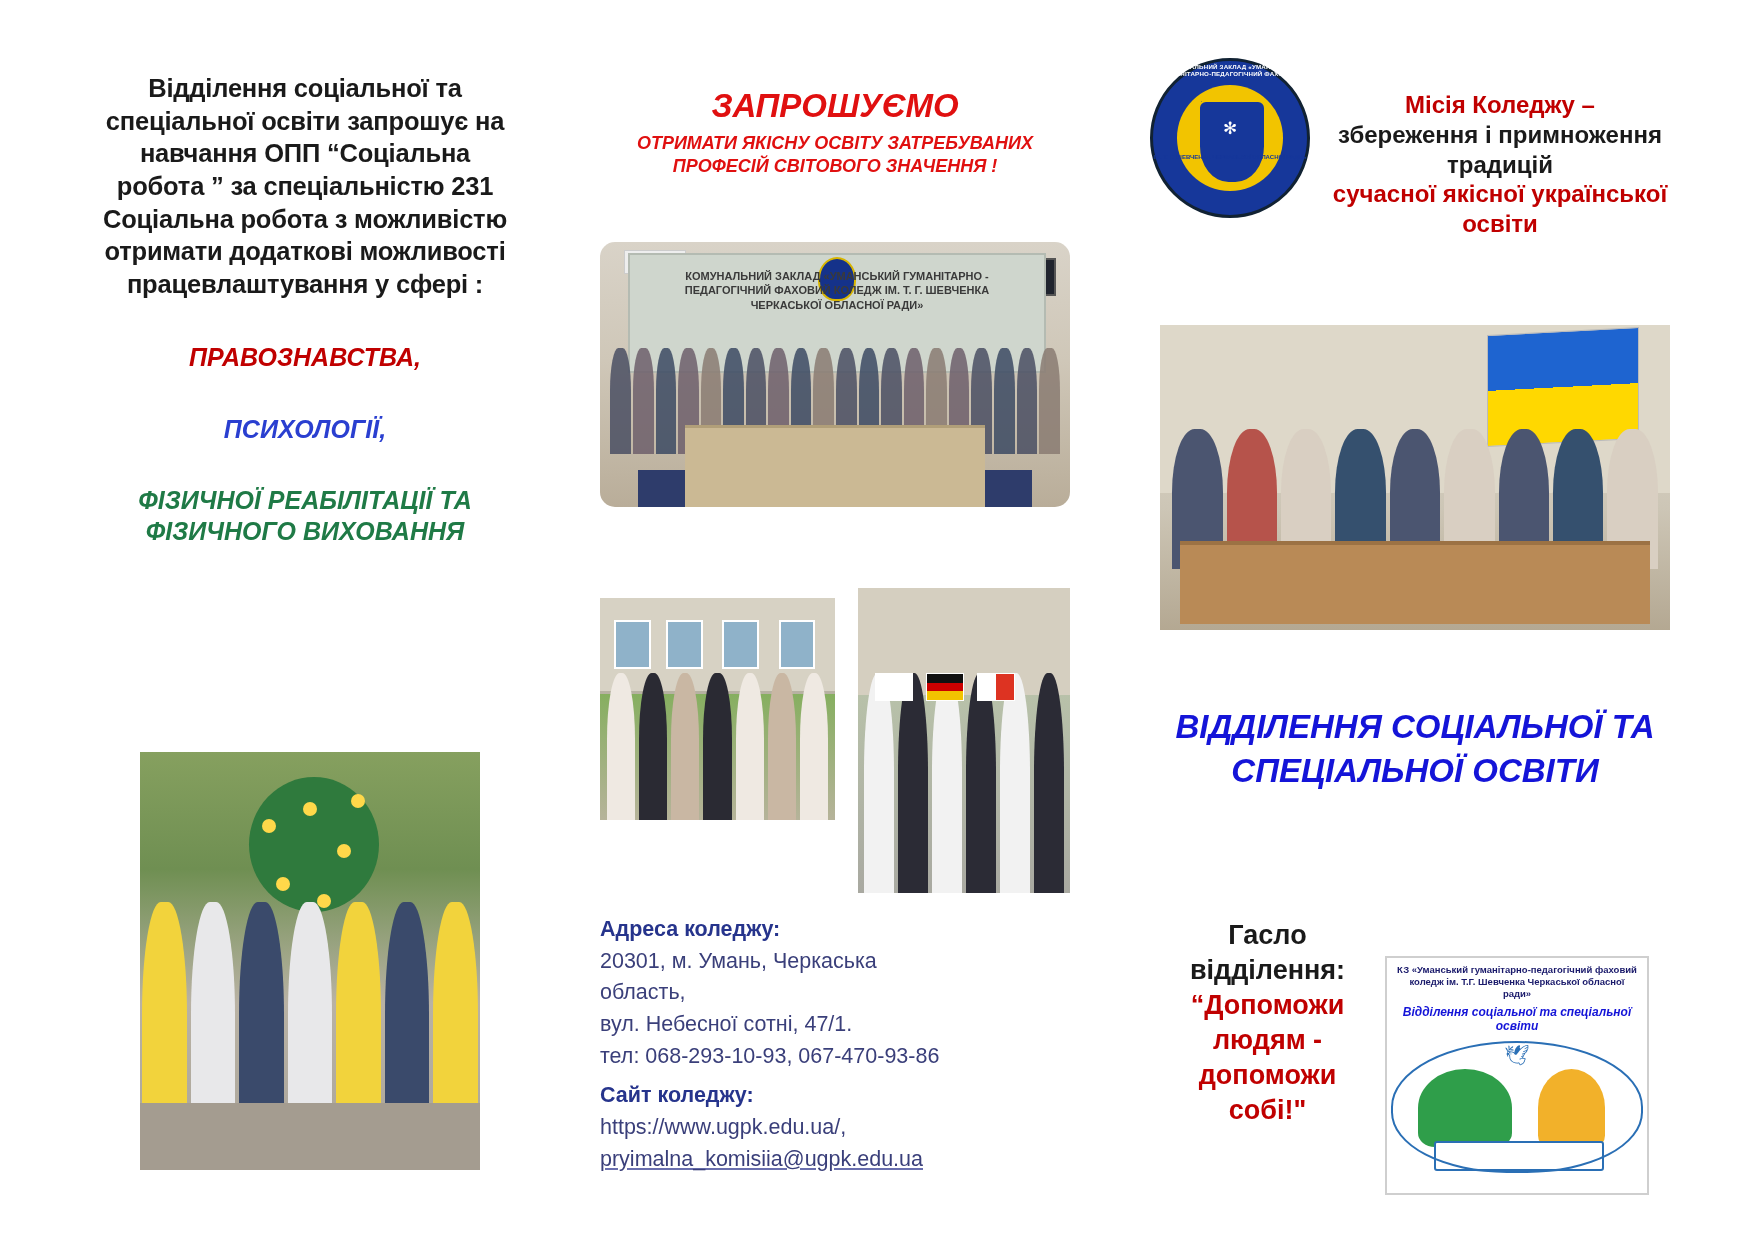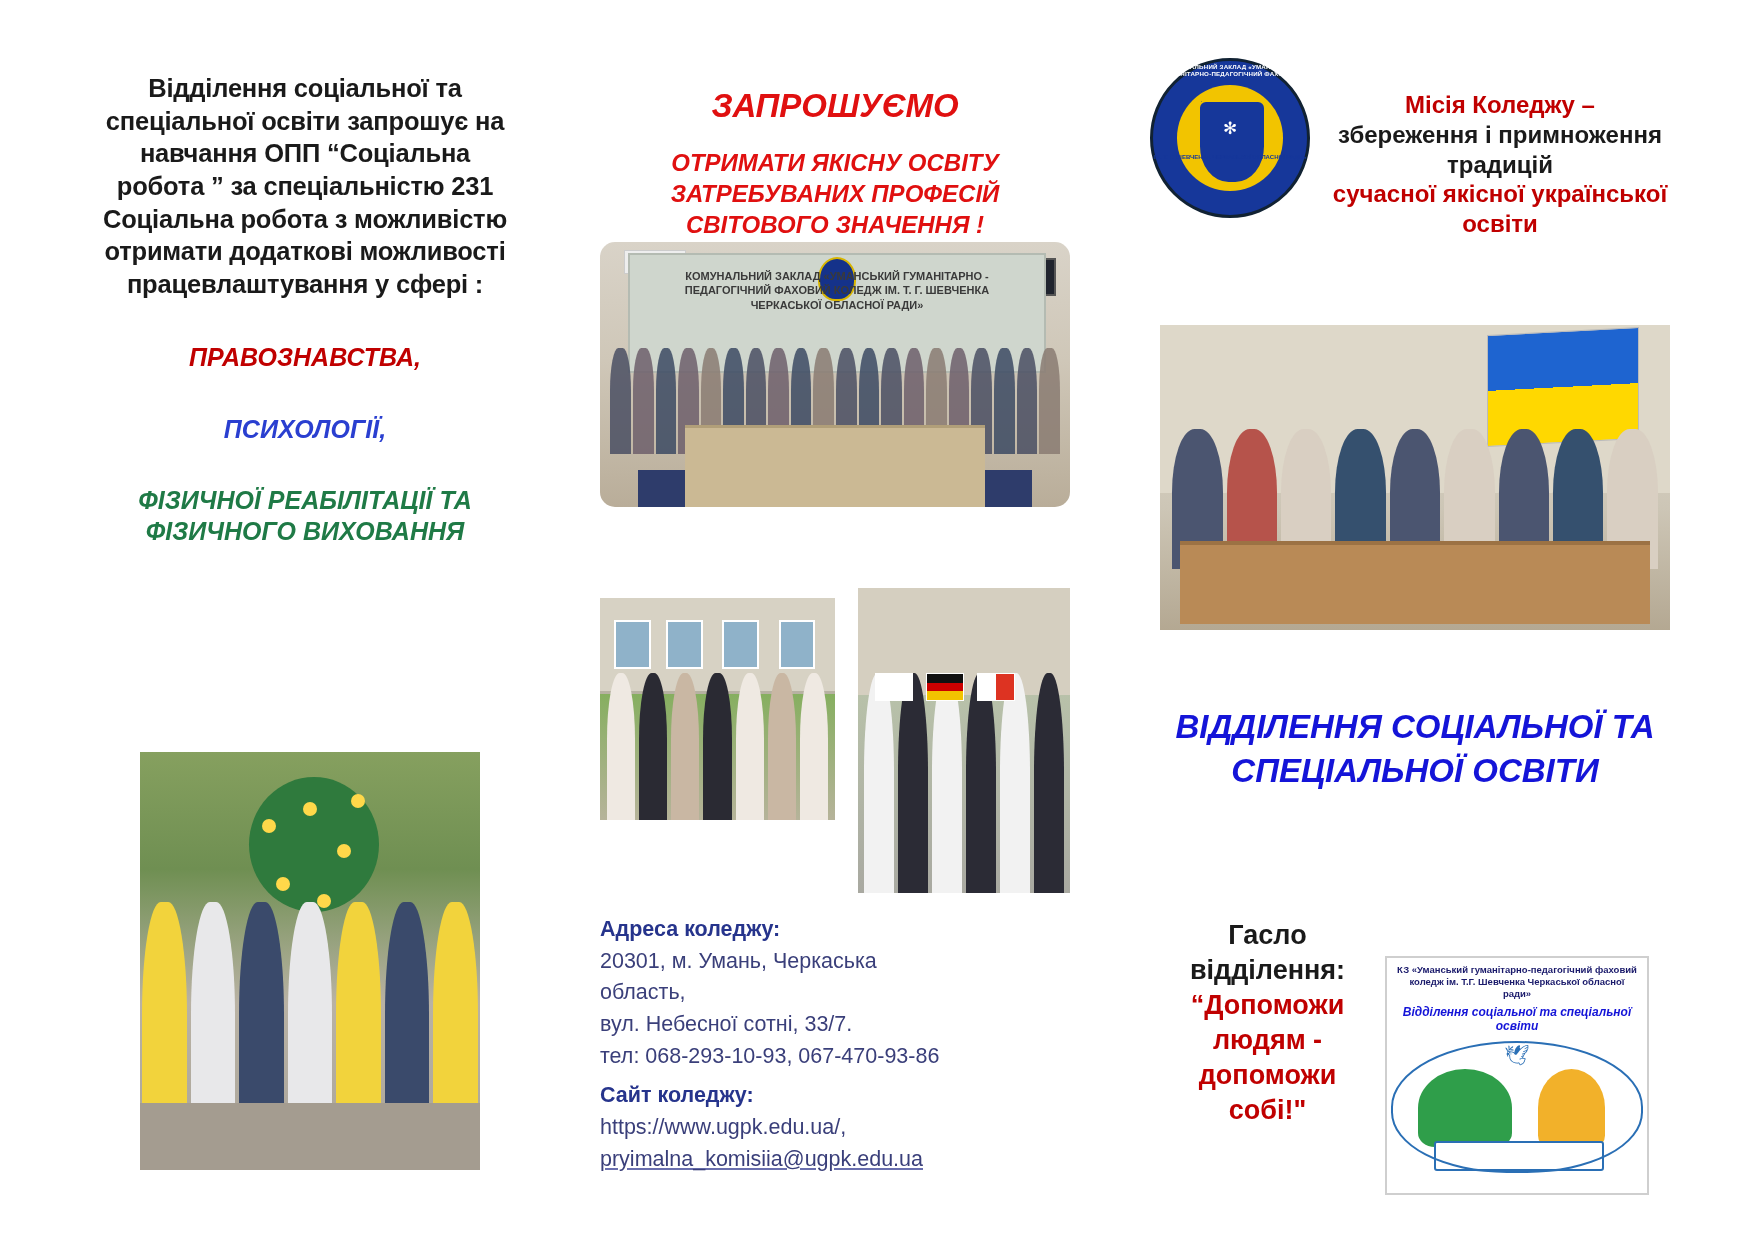--- a/index.html
+++ b/index.html
@@ -74,24 +74,24 @@
     color: #e01010;
     font-weight: 800;
     font-style: italic;
     padding-top: 88px;
     letter-spacing: 0px;
   }
   .headline .big {
     font-size: 33px;
     display: block;
     line-height: 1.1;
-    margin-bottom: 24px;
+    margin-bottom: 8px;
   }
   .headline .sub {
-    font-size: 24px;
+    font-size: 18px;
     display: block;
     line-height: 1.28;
   }
 
   .photo-hall {
     position: absolute;
     left: 0px;
     top: 242px;
     width: 470px;
     height: 265px;
@@ -401,21 +401,21 @@
         <div class="fl-flag" style="left:8%; background:#ffffff;"></div>
         <div class="fl-flag" style="left:32%; background:linear-gradient(#111 33%,#c00 33%,#c00 66%,#f2c400 66%);"></div>
         <div class="fl-flag" style="left:56%; background:linear-gradient(90deg,#fff 50%,#d32 50%);"></div>
       </div>
     </div>
 
     <div class="contacts">
       <div class="blk lbl">Адреса коледжу:</div>
       <div class="blk line">20301, м. Умань, Черкаська</div>
       <div class="blk line">область,</div>
-      <div class="blk line">вул. Небесної сотні, 33/7.</div>
+      <div class="blk line">вул. Небесної сотні, 47/1.</div>
       <div class="blk line">тел: 068-293-10-93, 067-470-93-86</div>
       <div class="gap"></div>
       <div class="blk lbl">Сайт коледжу:</div>
       <div class="blk line">https://www.ugpk.edu.ua/,</div>
       <div class="blk line link-u">pryimalna_komisiia@ugpk.edu.ua</div>
     </div>
   </div>
 
   <div class="col-right">
 

